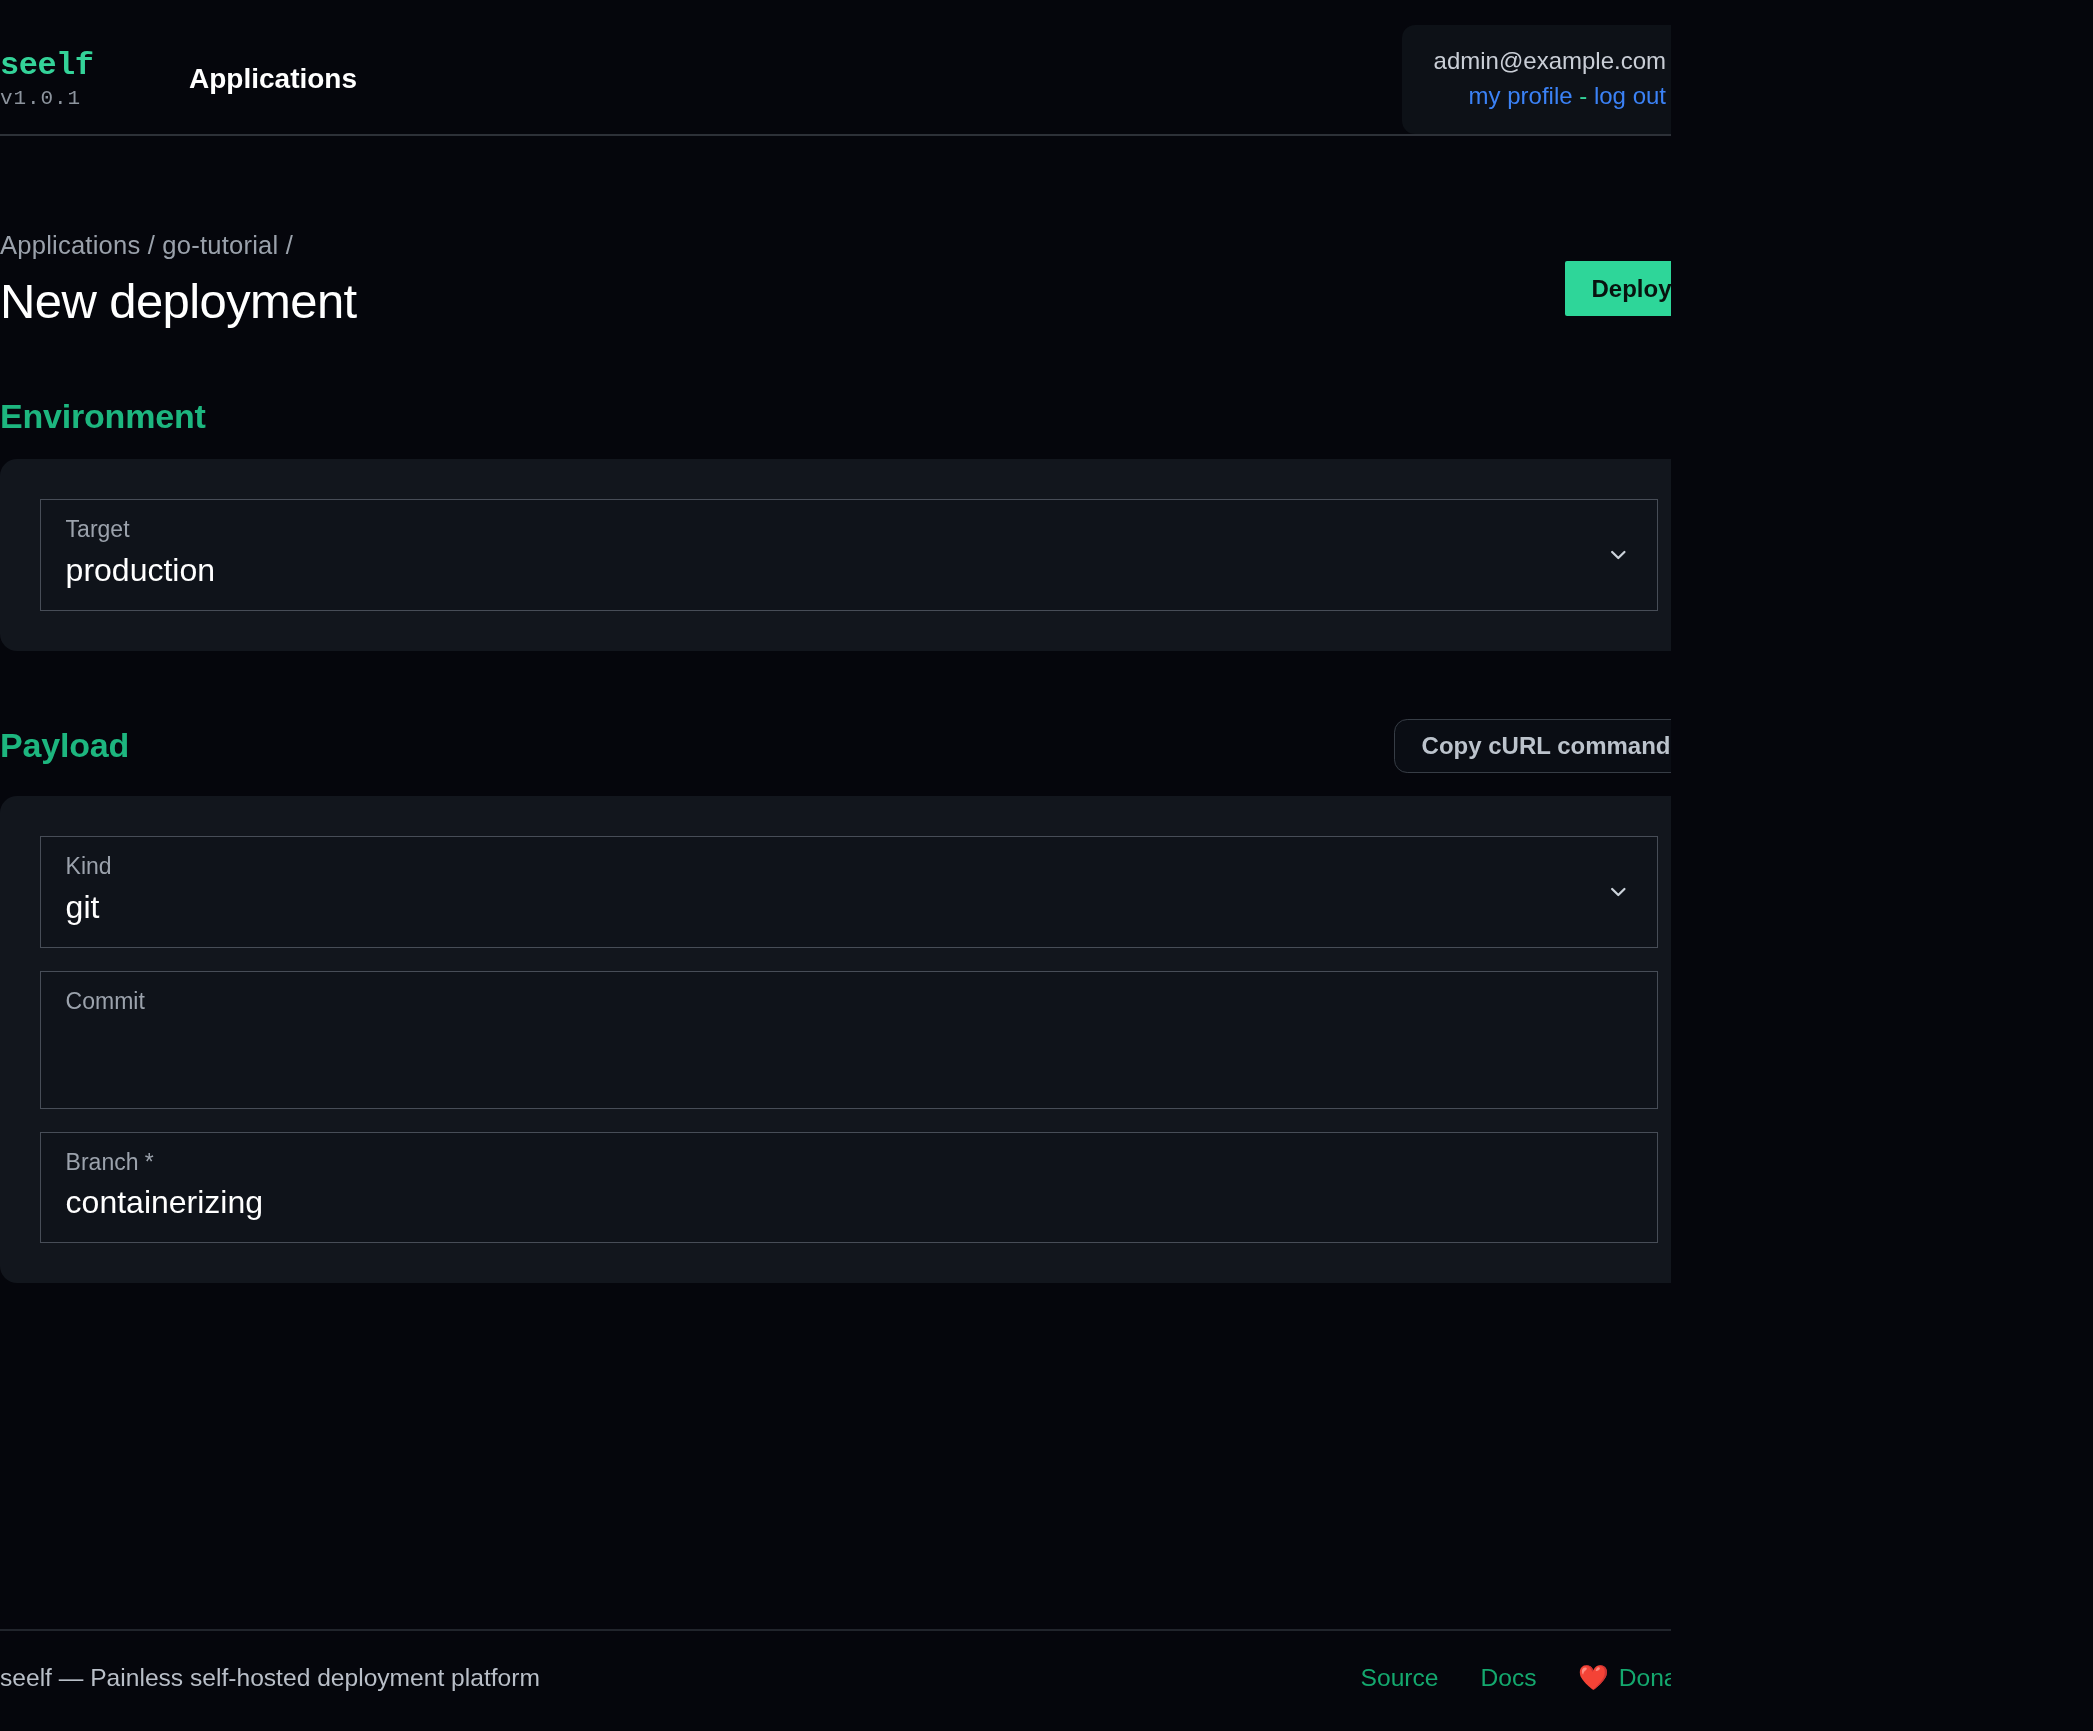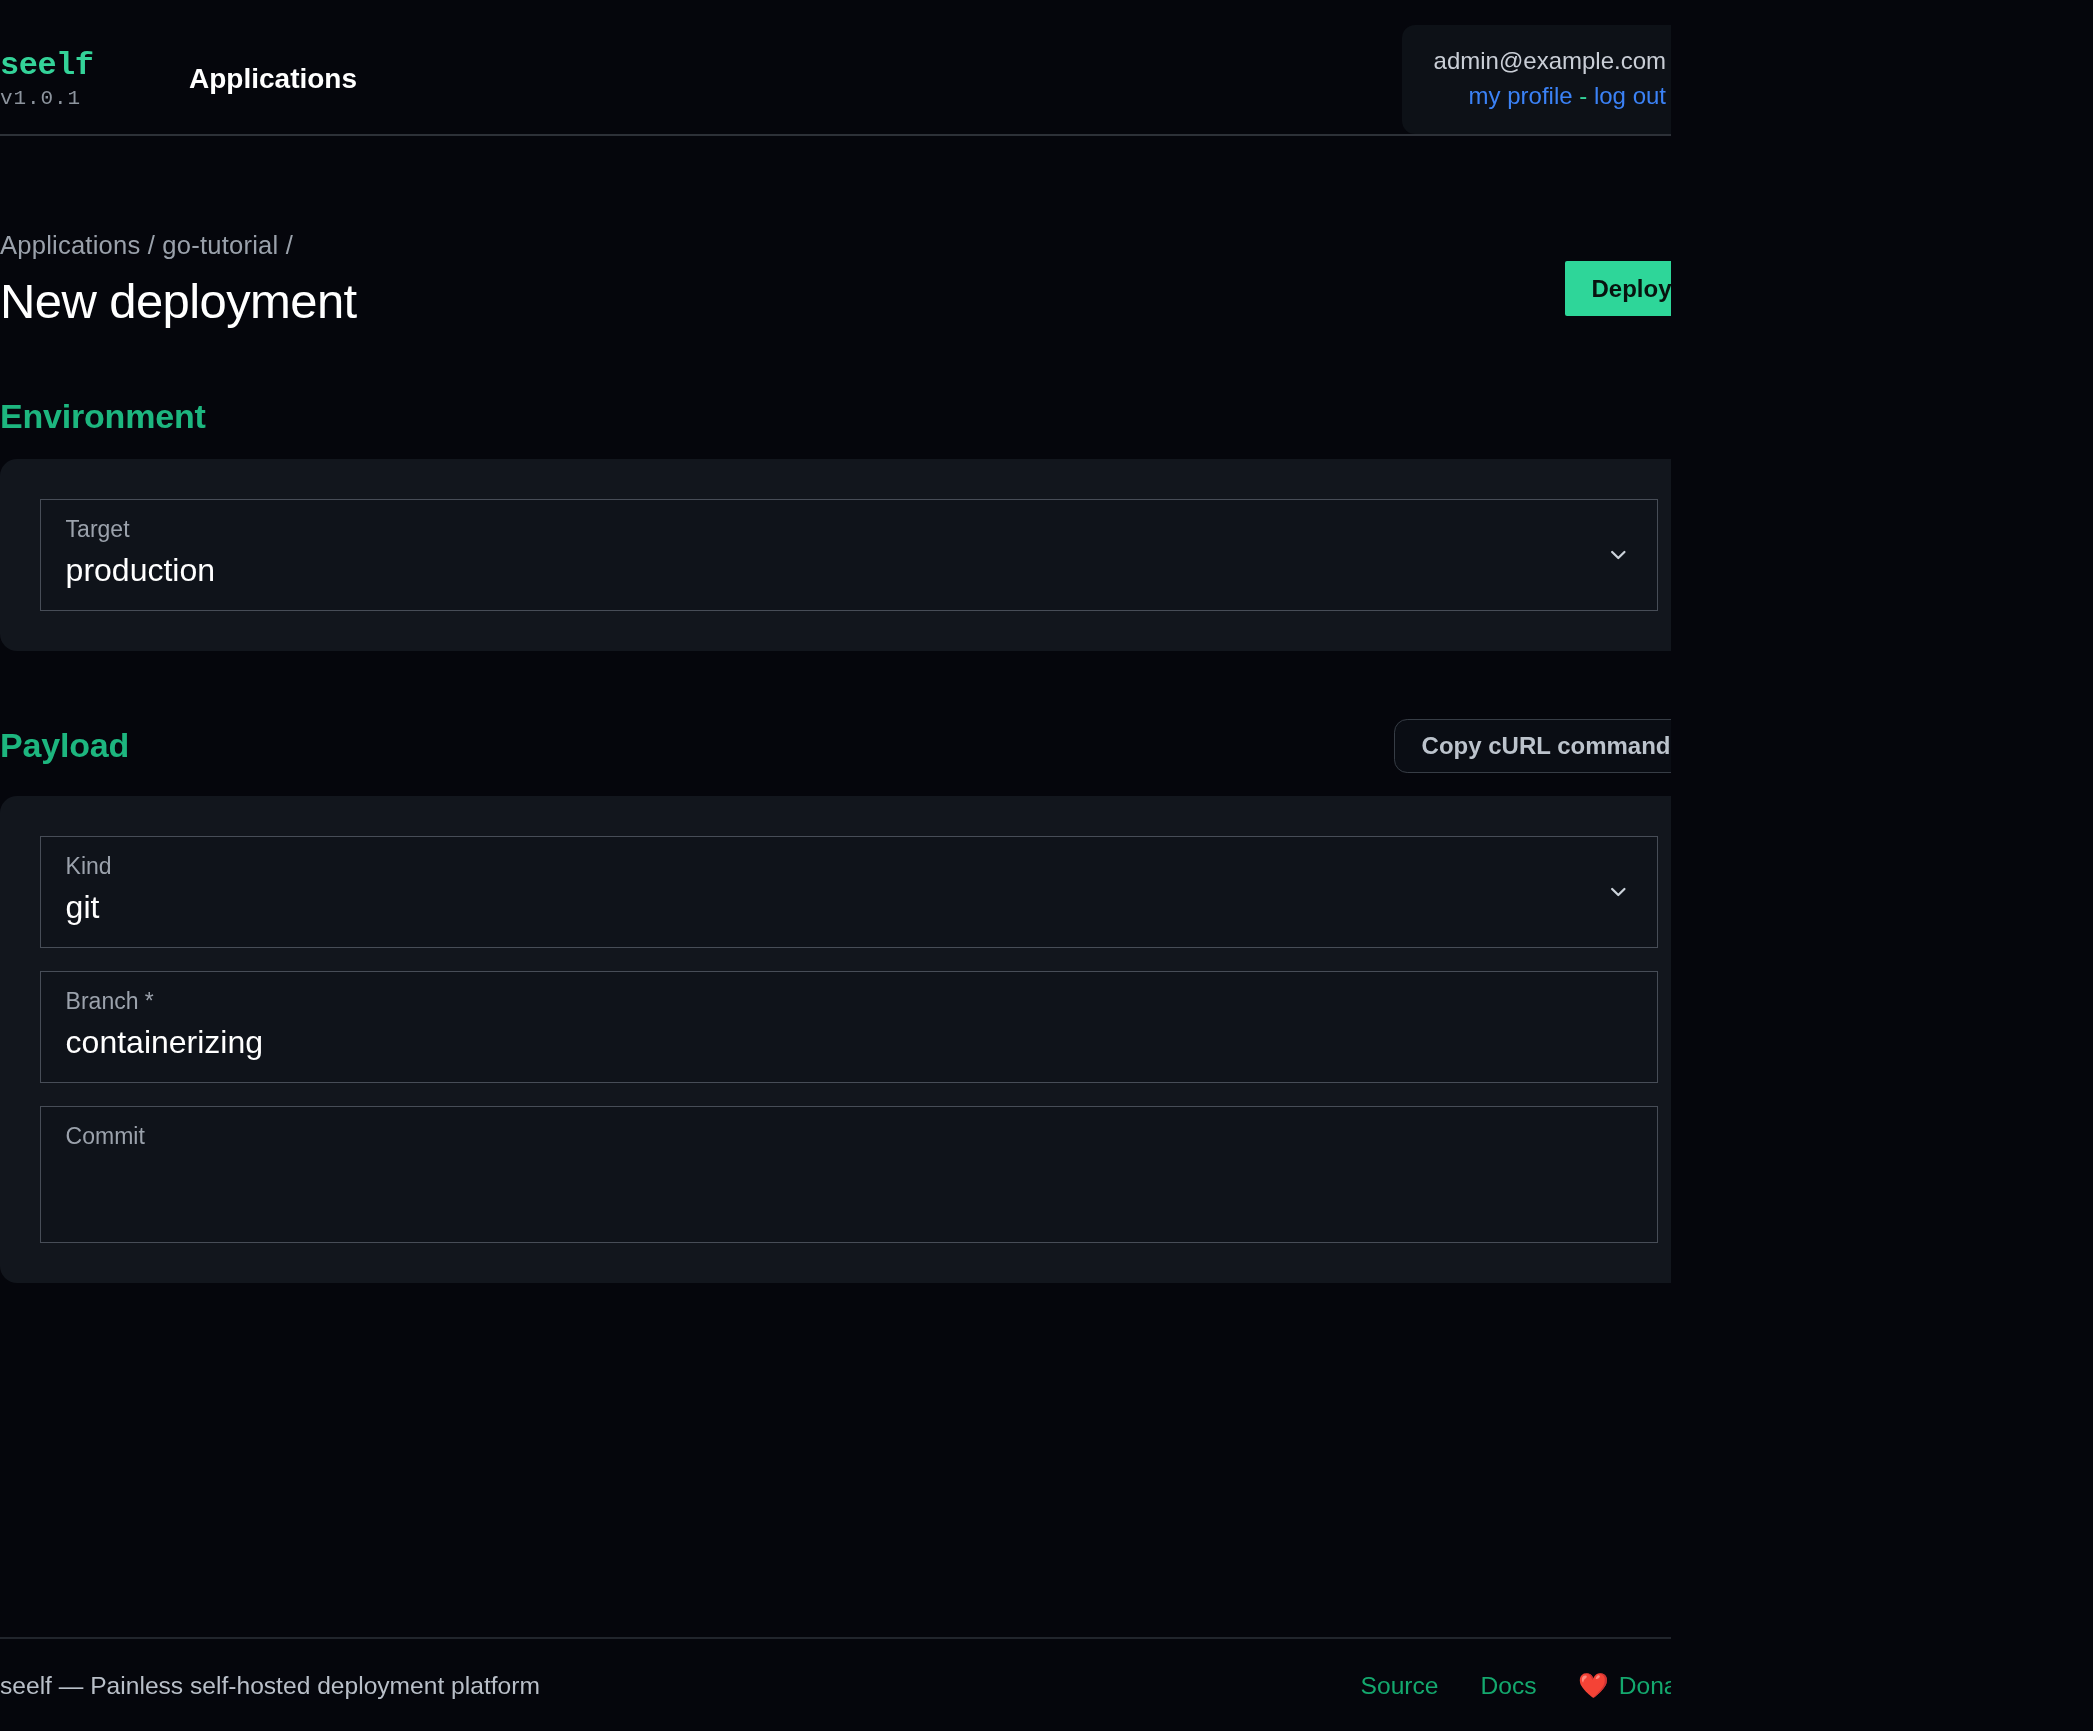--- a/index.html
+++ b/index.html
@@ -219,21 +219,21 @@
     font-size: 24px;
     margin-top: 23px;
     line-height: 1.4;
   }
 
   
   footer.site-footer {
     position: absolute;
     left: 0;
     right: 0;
-    bottom: 0;
+    bottom: 8px;
     padding-bottom: 32px;
   }
 
   .footer-divider {
     height: 1.9px;
     background: #21252c;
     width: 1698px;
     margin: 0 auto 32px auto;
   }
 
@@ -327,28 +327,28 @@
         <div class="field select">
           <div class="field-label">Kind</div>
           <div class="field-value">git</div>
           <span class="chevron">
             <svg width="24.6" height="24.6" viewBox="0 0 24 24" fill="none" stroke="#cbd2da" stroke-width="2.2" stroke-linecap="round" stroke-linejoin="round">
                 <polyline points="6 9 12 15 18 9"></polyline>
               </svg>
           </span>
         </div>
 
+        <div class="field empty">
+          <div class="field-label">Commit</div>
+          <div class="field-value"></div>
+        </div>
+
         <div class="field">
           <div class="field-label">Branch *</div>
           <div class="field-value">containerizing</div>
-        </div>
-
-        <div class="field empty">
-          <div class="field-label">Commit</div>
-          <div class="field-value"></div>
         </div>
 
       </div>
     </section>
 
   </main>
 
   <footer class="site-footer">
     <div class="footer-divider"></div>
     <div class="container">

